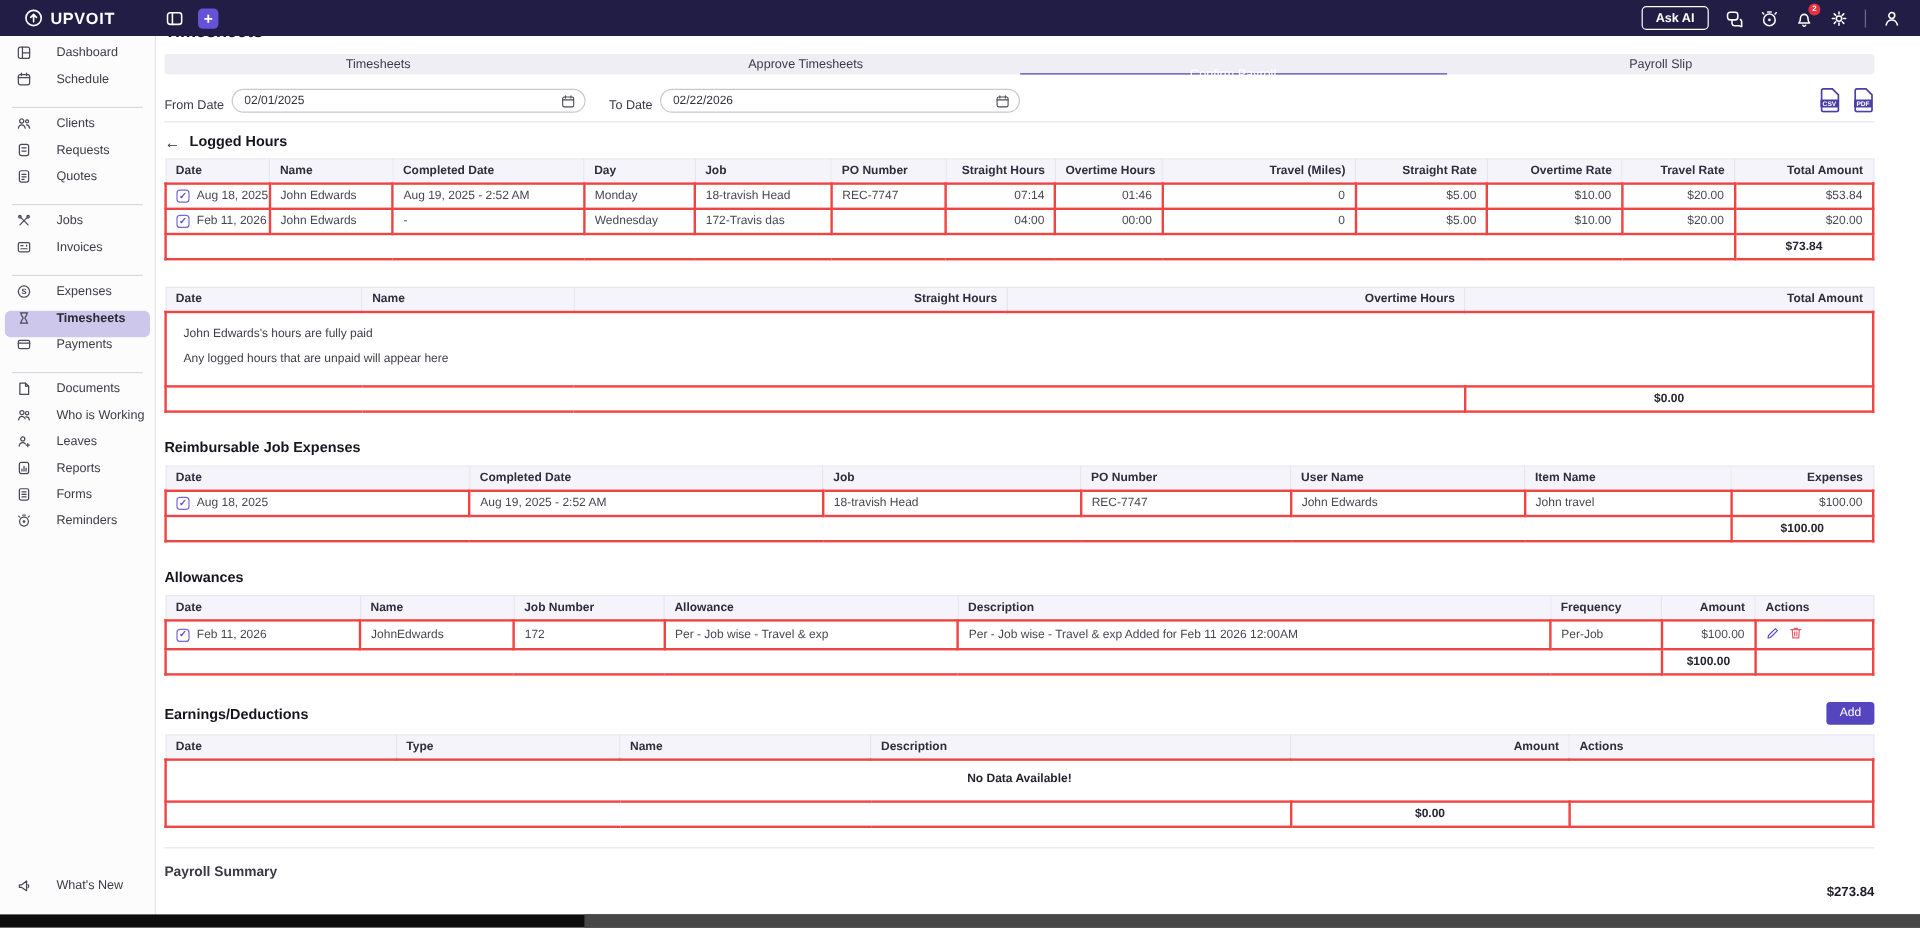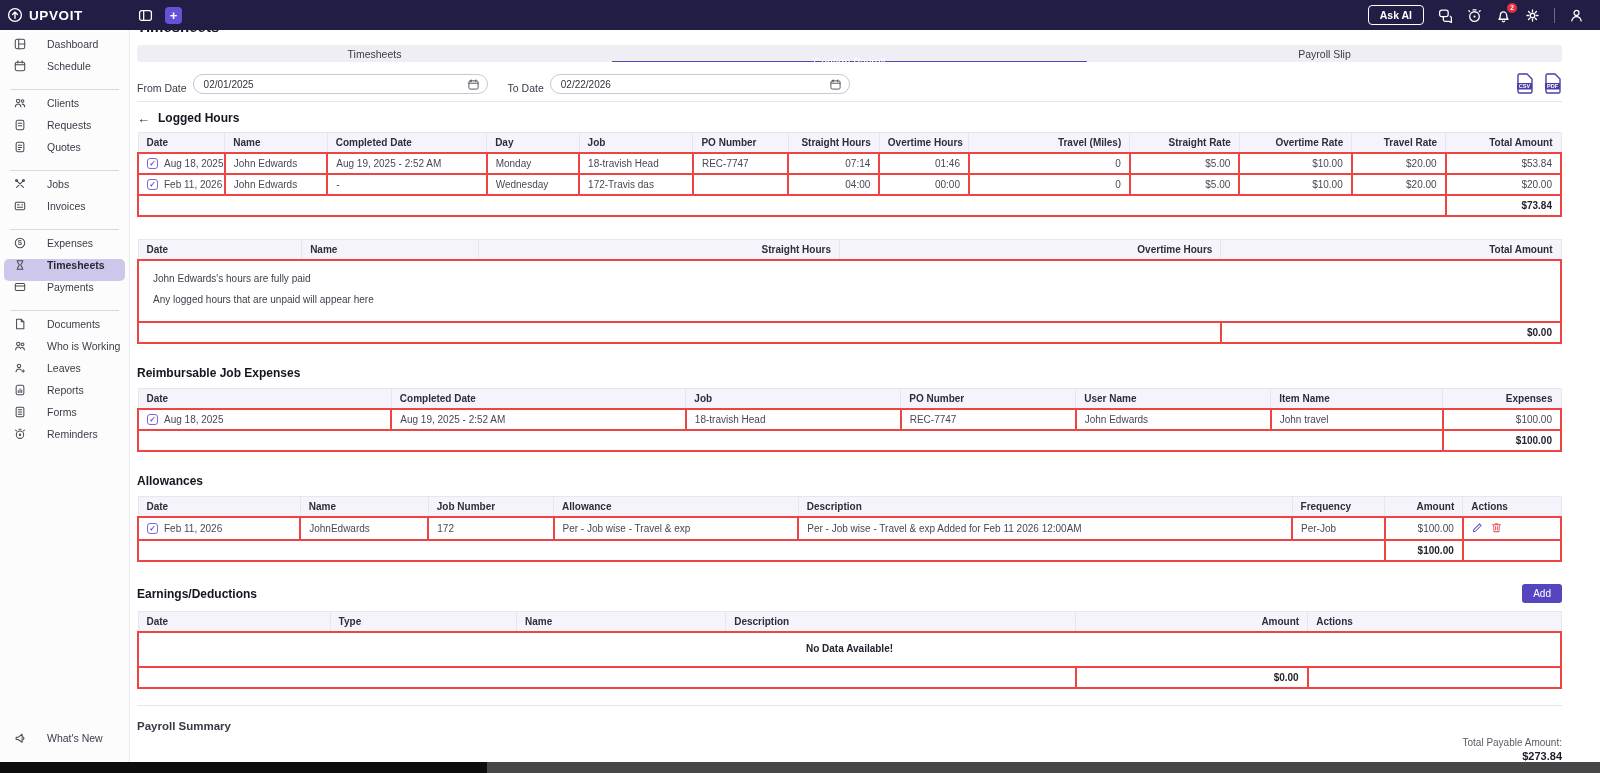--- a/index.html
+++ b/index.html
@@ -2,21 +2,21 @@
 <html><head>
 <meta charset="utf-8">
 <style>
   * { box-sizing: border-box; margin: 0; padding: 0; }
   html,body { width:1600px; height:773px; overflow:hidden; background:#fff;
     font-family:"Liberation Sans", sans-serif; color:#3f3d49; }
 
   
   .topbar { position:absolute; top:0; left:0; width:1600px; height:30px;
     background:#211d45; display:flex; align-items:center; z-index:20; }
-  .logo-wrap { width:130px; display:flex; align-items:center; gap:6px; padding-left:7px; }
+  .logo-wrap { width:130px; display:flex; align-items:center; gap:6px; padding-left:20px; }
   .logo-text { color:#fff; font-weight:bold; font-size:13.5px; letter-spacing:.6px; }
   .tbtn { display:inline-flex; align-items:center; justify-content:center; cursor:pointer; }
   .panel-toggle { margin-left:8px; }
   .add-btn { width:17px; height:17px; background:#6552d6; border-radius:4px; margin-left:12px;
     color:#fff; font-size:13px; font-weight:bold; line-height:1; }
   .topbar-right { margin-left:auto; display:flex; align-items:center; gap:14px; padding-right:16px; }
   .askai { border:1px solid #fff; border-radius:4px; color:#fff; font-size:10.5px; font-weight:bold;
     padding:3px 11px; cursor:pointer; }
   .tic { stroke:#fff; fill:none; stroke-width:1.2; stroke-linecap:round; stroke-linejoin:round; }
   .bell-wrap { position:relative; }
@@ -62,21 +62,21 @@
   .lh-head { margin-top:9px; display:flex; align-items:center; gap:8px; }
   .back-arrow { font-size:13px; color:#2e2c38; cursor:pointer; line-height:1; }
   .sec-title { font-size:12px; font-weight:bold; color:#16141f; }
 
   table { width:100%; border-collapse:collapse; table-layout:fixed; }
   th { background:#f6f4fb; border:1px solid #e7e5f0; font-size:10px; color:#2f2c3d;
     text-align:left; padding:4px 8px; height:18px; font-weight:bold; white-space:nowrap; overflow:hidden; }
   td { border:2px solid #ef4444; font-size:10px; color:#4a4752; padding:4px 8px; height:21px;
     white-space:nowrap; overflow:hidden; background:#fff; }
   .num { text-align:right; }
-  .bold { font-weight:bold; color:#26242f; }
+  .bold { font-weight:bold; color:#26242f;text-align:center; }
   .t1 { margin-top:7px; }
   .cellflex { display:flex; align-items:center; }
   .cb { width:11px; height:11px; border:1.3px solid #7a68d8; border-radius:3px; background:#fff;
     display:inline-flex; align-items:center; justify-content:center; margin-right:6px; flex:none; cursor:pointer; }
   .cb::after { content:"✓"; font-size:8px; color:#5b4fc0; font-weight:bold; line-height:1; }
 
   .msg-cell { padding:12px 14px 16px 14px; height:auto; }
   .msg-line { font-size:10px; color:#3f3d49; }
   .msg-line + .msg-line { margin-top:10px; }
 
@@ -299,20 +299,21 @@
 </div>
 
 <div class="main">
 
   <div class="title-clip">
     <span>Timesheets</span>
   </div>
 
   <div class="tabs">
     <div class="tab">Timesheets</div>
+    <div class="tab">Approve Timesheets</div>
     <div class="tab active">Confirm Payroll</div>
     <div class="tab">Payroll Slip</div>
   </div>
 
   <div class="filter-row">
     <span class="f-label">From Date</span>
     <span class="date-box">
       <input class="date-input" readonly="" value="02/01/2025" style="">
       <svg width="11" height="11" viewBox="0 0 12 12" fill="none" stroke="#4b4950" stroke-width="1" stroke-linecap="round">
           <rect x="1" y="2" width="10" height="9" rx="1.5"></rect>
@@ -582,21 +583,20 @@
       <td colspan="4"></td>
       <td class="num bold">$0.00</td>
       <td></td>
     </tr>
   </tbody>
     </table>
 
   <hr class="hr-line summary-sec">
   <div class="summary-title">Payroll Summary</div>
   <div class="summary-right">
-    <div class="summary-label">Total Payable Amount:</div>
     <div class="summary-value">$273.84</div>
   </div>
 
 </div>
 
 <div class="hscroll">
   <div class="thumb"></div>
 </div>
 
 </body></html>

